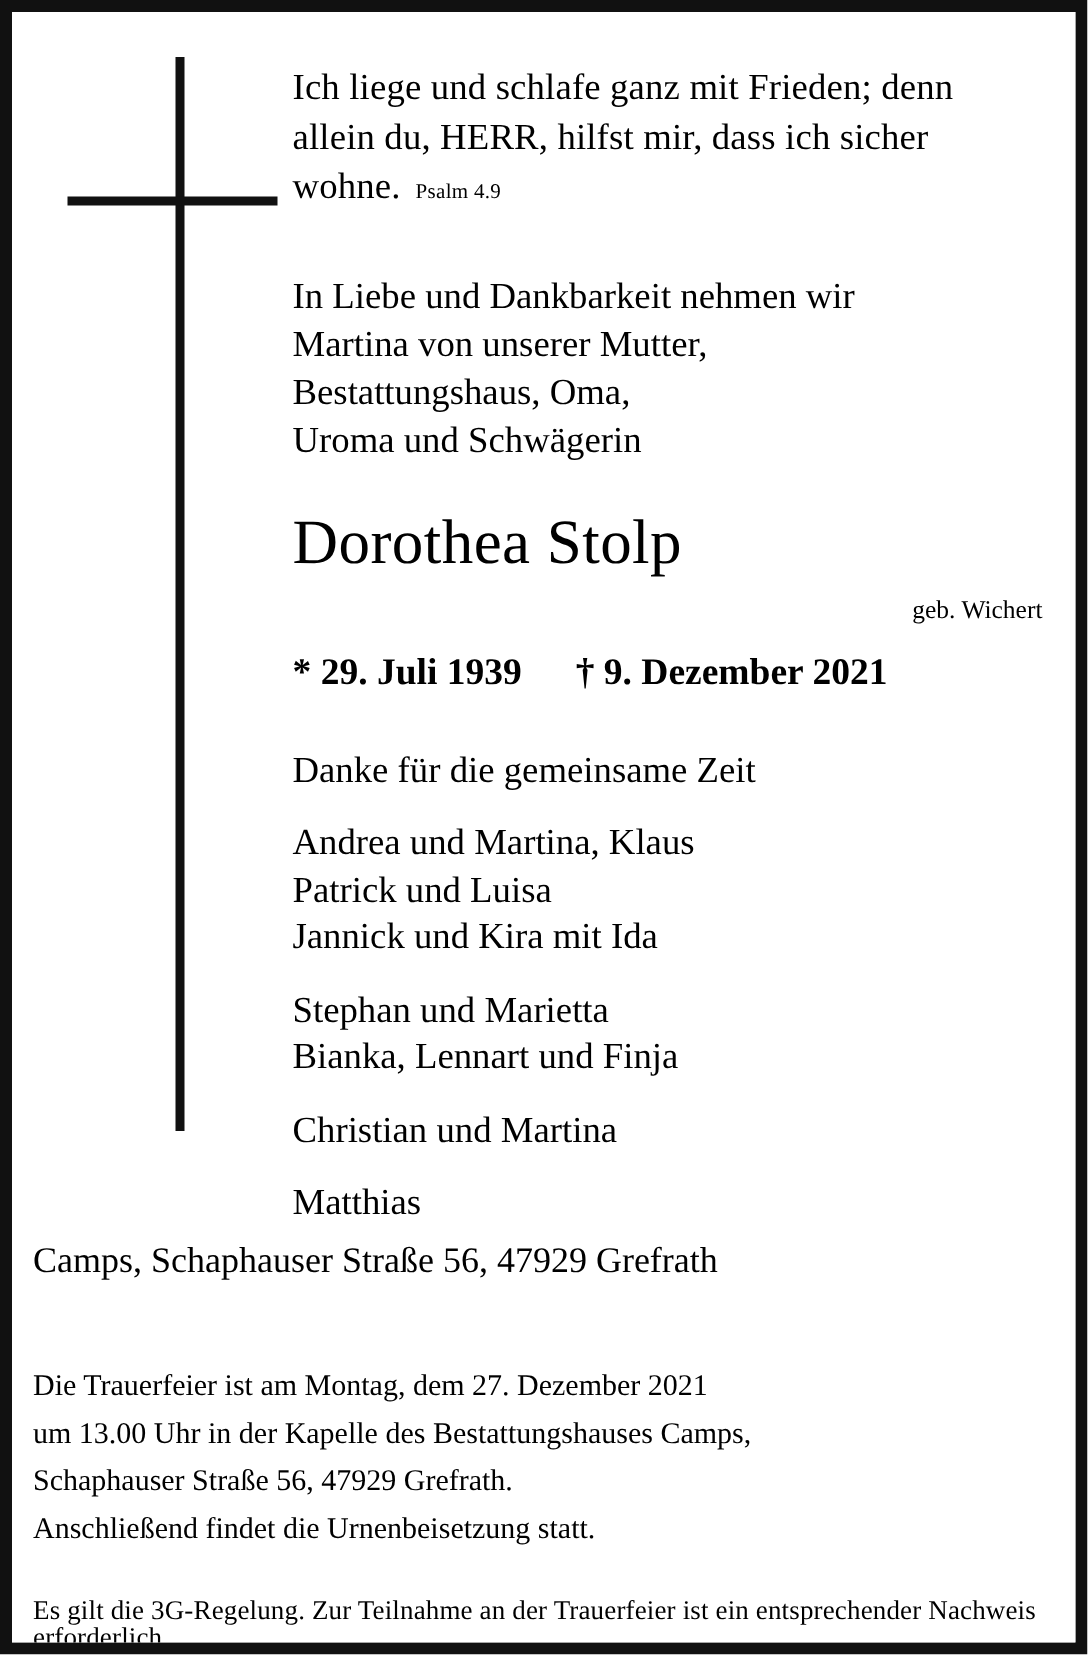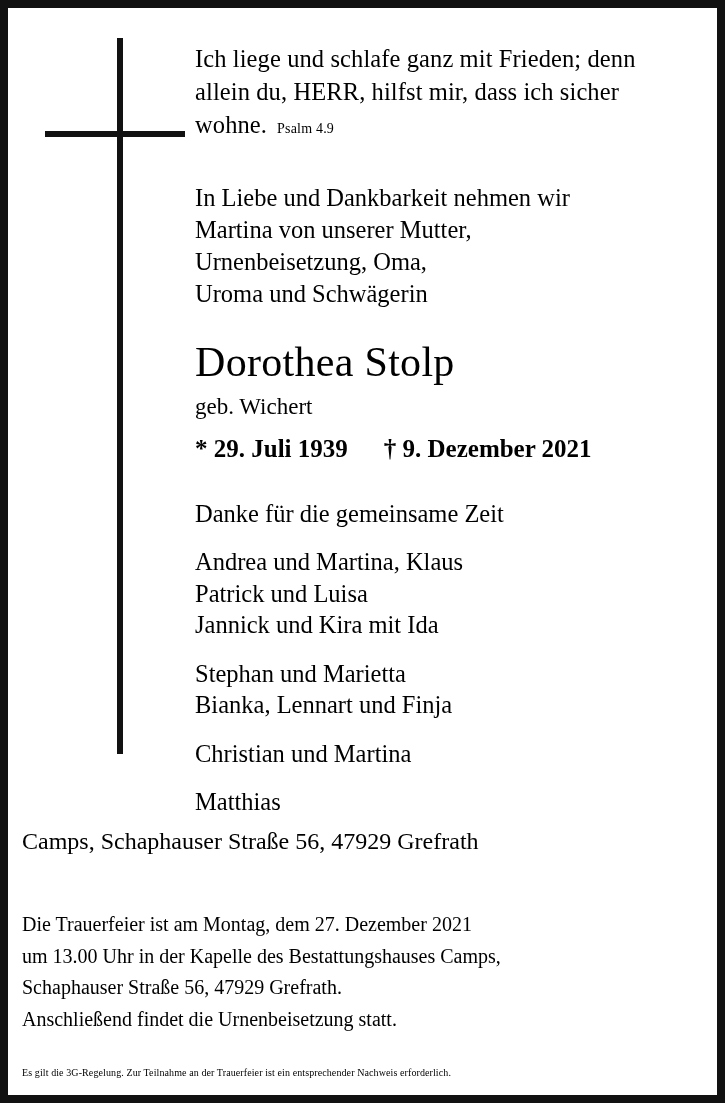--- a/index.html
+++ b/index.html
@@ -83,22 +83,23 @@
 
   .name {
     margin-top: 29px;
     font-size: 42px;
     line-height: 46px;
     letter-spacing: 0.3px;
   }
 
   .maiden {
     margin-top: 8px;
-    font-size: 23px;
+    font-size: 17px;
     line-height: 28px;
+    text-align: right;
   }
 
   .dates {
     margin-top: 13px;
     font-size: 25px;
     line-height: 30px;
     font-weight: bold;
   }
   .dates .gap { display: inline-block; width: 36px; }
 
@@ -133,21 +134,21 @@
 
   .service {
     margin-top: 52px;
     font-size: 20px;
     line-height: 31.5px;
   }
   .service div { white-space: nowrap; }
 
   .footnote {
     margin-top: 29px;
-    font-size: 10px;
+    font-size: 18px;
     line-height: 18px;
     letter-spacing: 0.1px;
   }
 </style>
 </head>
 <body>
 
 <div class="notice">
   <div class="inner">
 
@@ -160,21 +161,21 @@
 
       <div class="verse">
         <span>Ich liege und schlafe ganz mit Frieden; denn</span><br>
         <span>allein du, HERR, hilfst mir, dass ich sicher</span><br>
         <span>wohne.</span><span class="cite">Psalm 4.9</span>
       </div>
 
       <div class="intro">
         <div>In Liebe und Dankbarkeit nehmen wir</div>
         <div>Martina von unserer Mutter,</div>
-        <div>Urnenbeisetzung, Oma,</div>
+        <div>Bestattungshaus, Oma,</div>
         <div>Uroma und Schwägerin</div>
       </div>
 
       <div class="name">Dorothea Stolp</div>
 
       <div class="maiden">geb. Wichert</div>
 
       <div class="dates">
         <span>* 29. Juli 1939</span><span class="gap"></span><span>† 9. Dezember 2021</span>
       </div>

